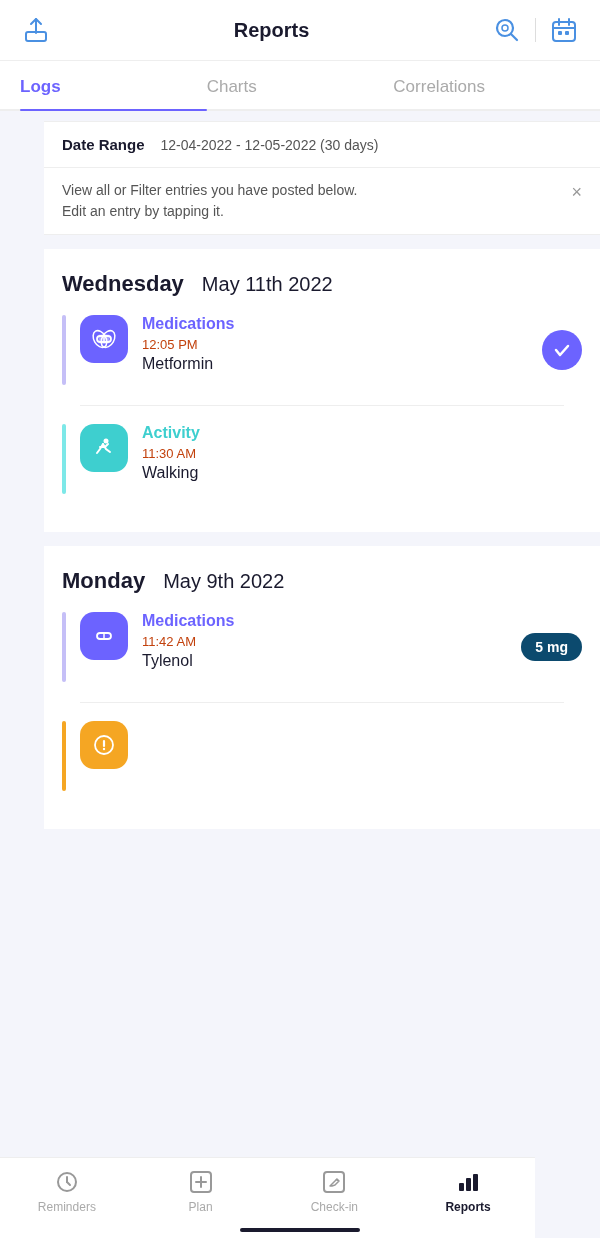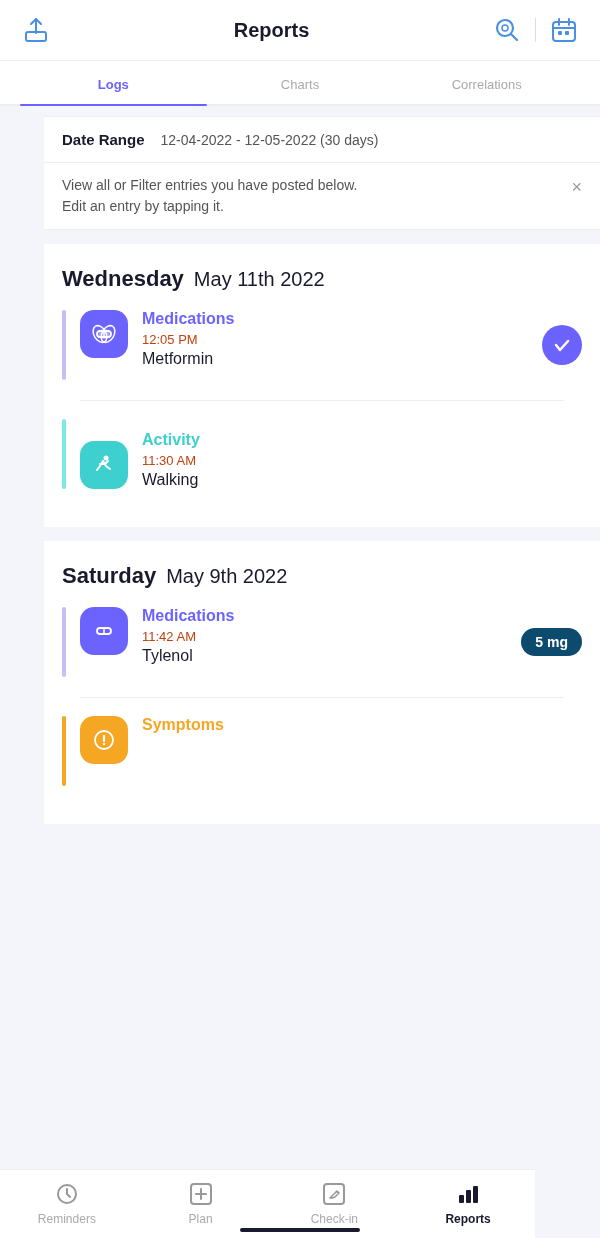--- a/index.html
+++ b/index.html
@@ -43,23 +43,23 @@
 
     
     .tabs {
       background: #fff;
       display: flex;
       border-bottom: 2px solid #eee;
       padding: 0 20px;
     }
     .tab {
       flex: 1;
-      text-align: center;
+      text-align: left;
       padding: 16px 0 12px;
-      font-size: 13px;
+      font-size: 17px;
       font-weight: 500;
       color: #aaa;
       cursor: pointer;
       position: relative;
     }
     .tab.active {
       color: #6c63ff;
       font-weight: 600;
     }
     .tab.active::after {
@@ -119,21 +119,21 @@
 
     
     .day-section {
       background: #fff;
       margin-top: 14px;
       padding: 22px 18px 18px;
     }
     .day-header {
       display: flex;
       align-items: baseline;
-      gap: 10px;
+      gap: 18px;
       margin-bottom: 18px;
     }
     .day-name {
       font-size: 22px;
       font-weight: 800;
       color: #1a1a2e;
     }
     .day-date {
       font-size: 20px;
       font-weight: 400;
@@ -219,21 +219,21 @@
 
     
     .bottom-nav {
       position: fixed;
       bottom: 0;
       left: 0;
       width: 535px;
       background: #fff;
       border-top: 1px solid #eee;
       display: flex;
-      padding: 10px 0 12px;
+      padding: 10px 0 24px;
     }
     .nav-item {
       flex: 1;
       display: flex;
       flex-direction: column;
       align-items: center;
       gap: 4px;
       cursor: pointer;
     }
     .nav-icon {
@@ -367,42 +367,42 @@
         <div class="check-badge">
           <svg width="20" height="20" viewBox="0 0 20 20" fill="none">
             <polyline points="4,10 8,15 16,6" stroke="white" stroke-width="2.5" fill="none" stroke-linecap="round" stroke-linejoin="round"></polyline>
           </svg>
         </div>
       </div>
     </div>
 
     <div class="divider-line"></div>
 
-    <div class="log-entry" style="margin-top:18px;align-items:flex-end;">
+    <div class="log-entry" style="margin-top:18px;">
       <div class="entry-left-bar bar-cyan"></div>
       <div class="entry-icon icon-cyan">
         <svg width="28" height="28" viewBox="0 0 28 28" fill="white">
 
           <circle cx="16" cy="7" r="2.5" fill="white"></circle>
           <path d="M13 10 L10 15 L7 19" stroke="white" stroke-width="2" fill="none" stroke-linecap="round"></path>
           <path d="M13 10 L16 15 L20 18" stroke="white" stroke-width="2" fill="none" stroke-linecap="round"></path>
           <path d="M10 13 L15 13 L18 10" stroke="white" stroke-width="2" fill="none" stroke-linecap="round"></path>
         </svg>
       </div>
       <div class="entry-content">
         <div class="entry-category cat-cyan">Activity</div>
         <div class="entry-time">11:30 AM</div>
         <div class="entry-name">Walking</div>
       </div>
     </div>
   </div>
 
   <div class="day-section" style="margin-top:14px;">
     <div class="day-header">
-      <span class="day-name">Saturday</span>
+      <span class="day-name">Monday</span>
       <span class="day-date">May 9th 2022</span>
     </div>
 
     <div class="log-entry">
       <div class="entry-left-bar bar-purple"></div>
       <div class="entry-icon icon-purple">
         <svg width="28" height="28" viewBox="0 0 28 28" fill="white">
           <rect x="7" y="11" width="14" height="6" rx="3" fill="none" stroke="white" stroke-width="1.8"></rect>
           <line x1="14" y1="11" x2="14" y2="17" stroke="white" stroke-width="1.5"></line>
         </svg>
@@ -421,23 +421,20 @@
 
     <div class="log-entry" style="margin-top:18px; min-height:50px;">
       <div class="entry-left-bar bar-orange"></div>
       <div class="entry-icon icon-orange">
         <svg width="28" height="28" viewBox="0 0 28 28" fill="white">
           <circle cx="14" cy="14" r="9" stroke="white" stroke-width="1.8" fill="none"></circle>
           <line x1="14" y1="10" x2="14" y2="15" stroke="white" stroke-width="2.2" stroke-linecap="round"></line>
           <circle cx="14" cy="18" r="1.2" fill="white"></circle>
         </svg>
       </div>
-      <div class="entry-content">
-        <div class="entry-category cat-orange">Symptoms</div>
-      </div>
     </div>
   </div>
 
 </div>
 
 <div class="bottom-nav">
 
   <div class="nav-item">
     <div class="nav-icon">
       <svg width="26" height="26" viewBox="0 0 26 26" fill="none">

